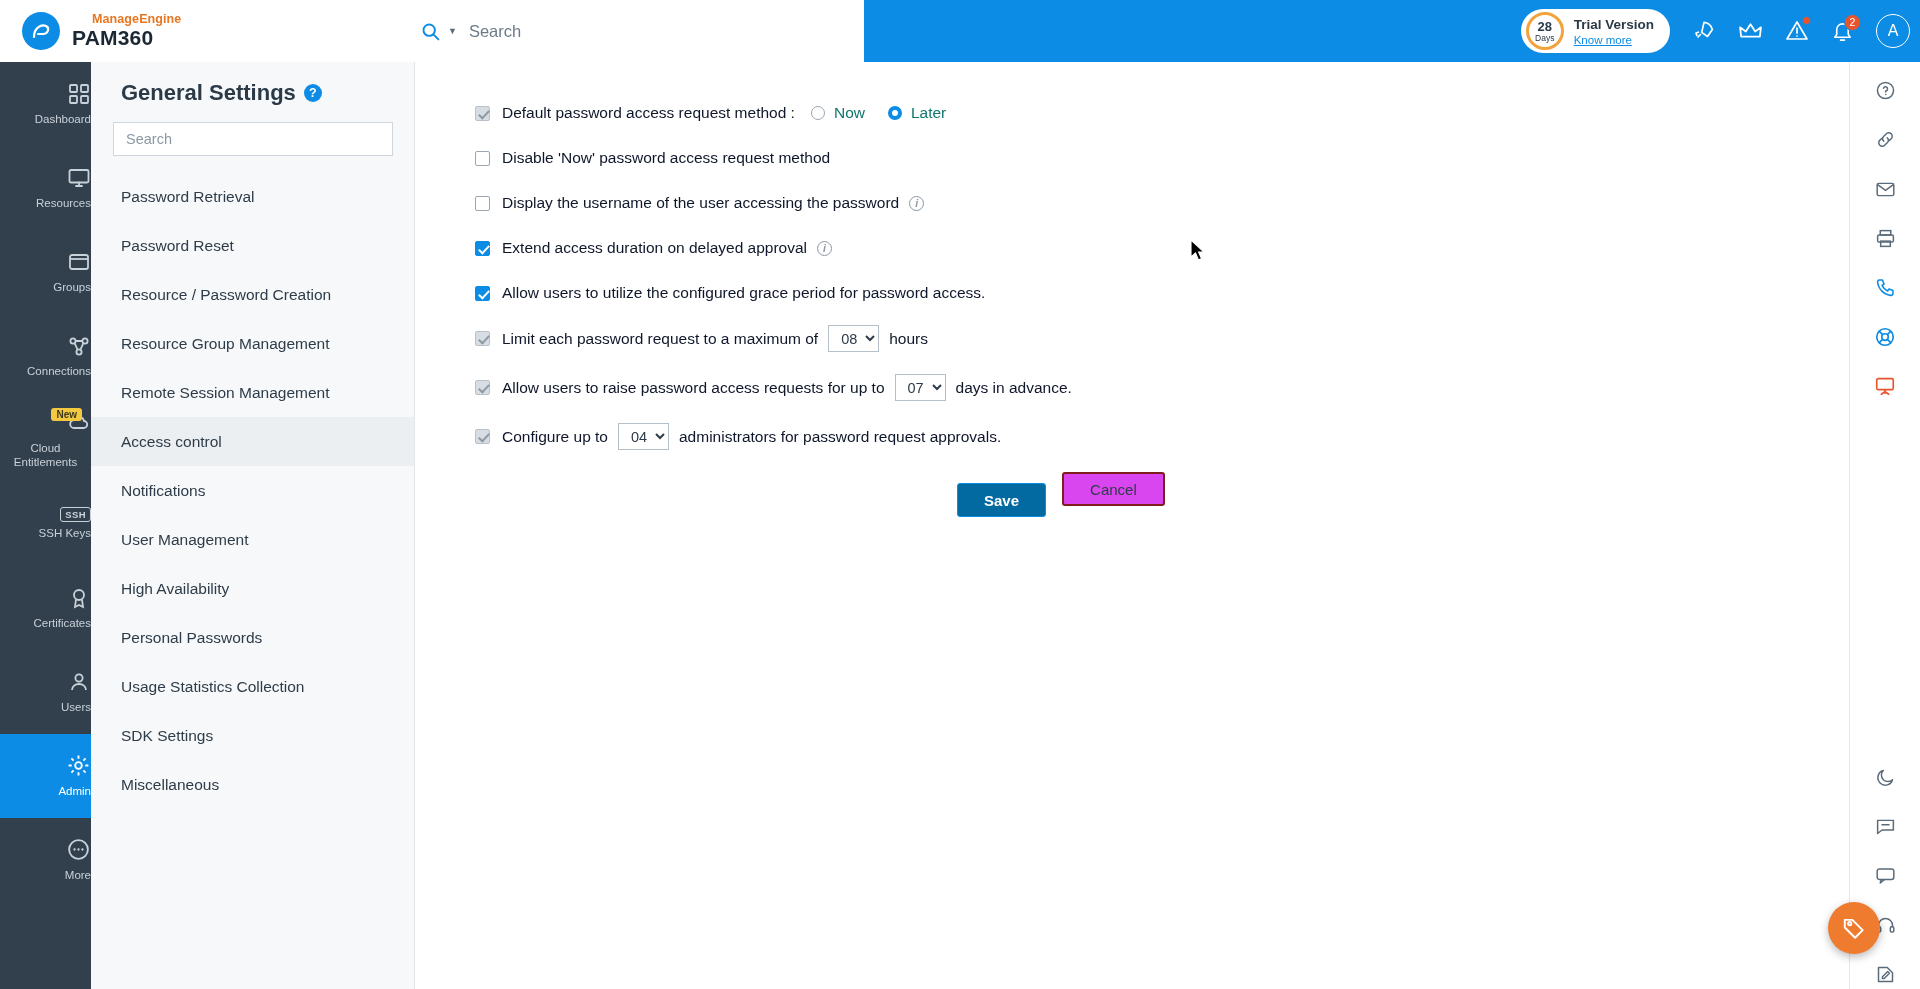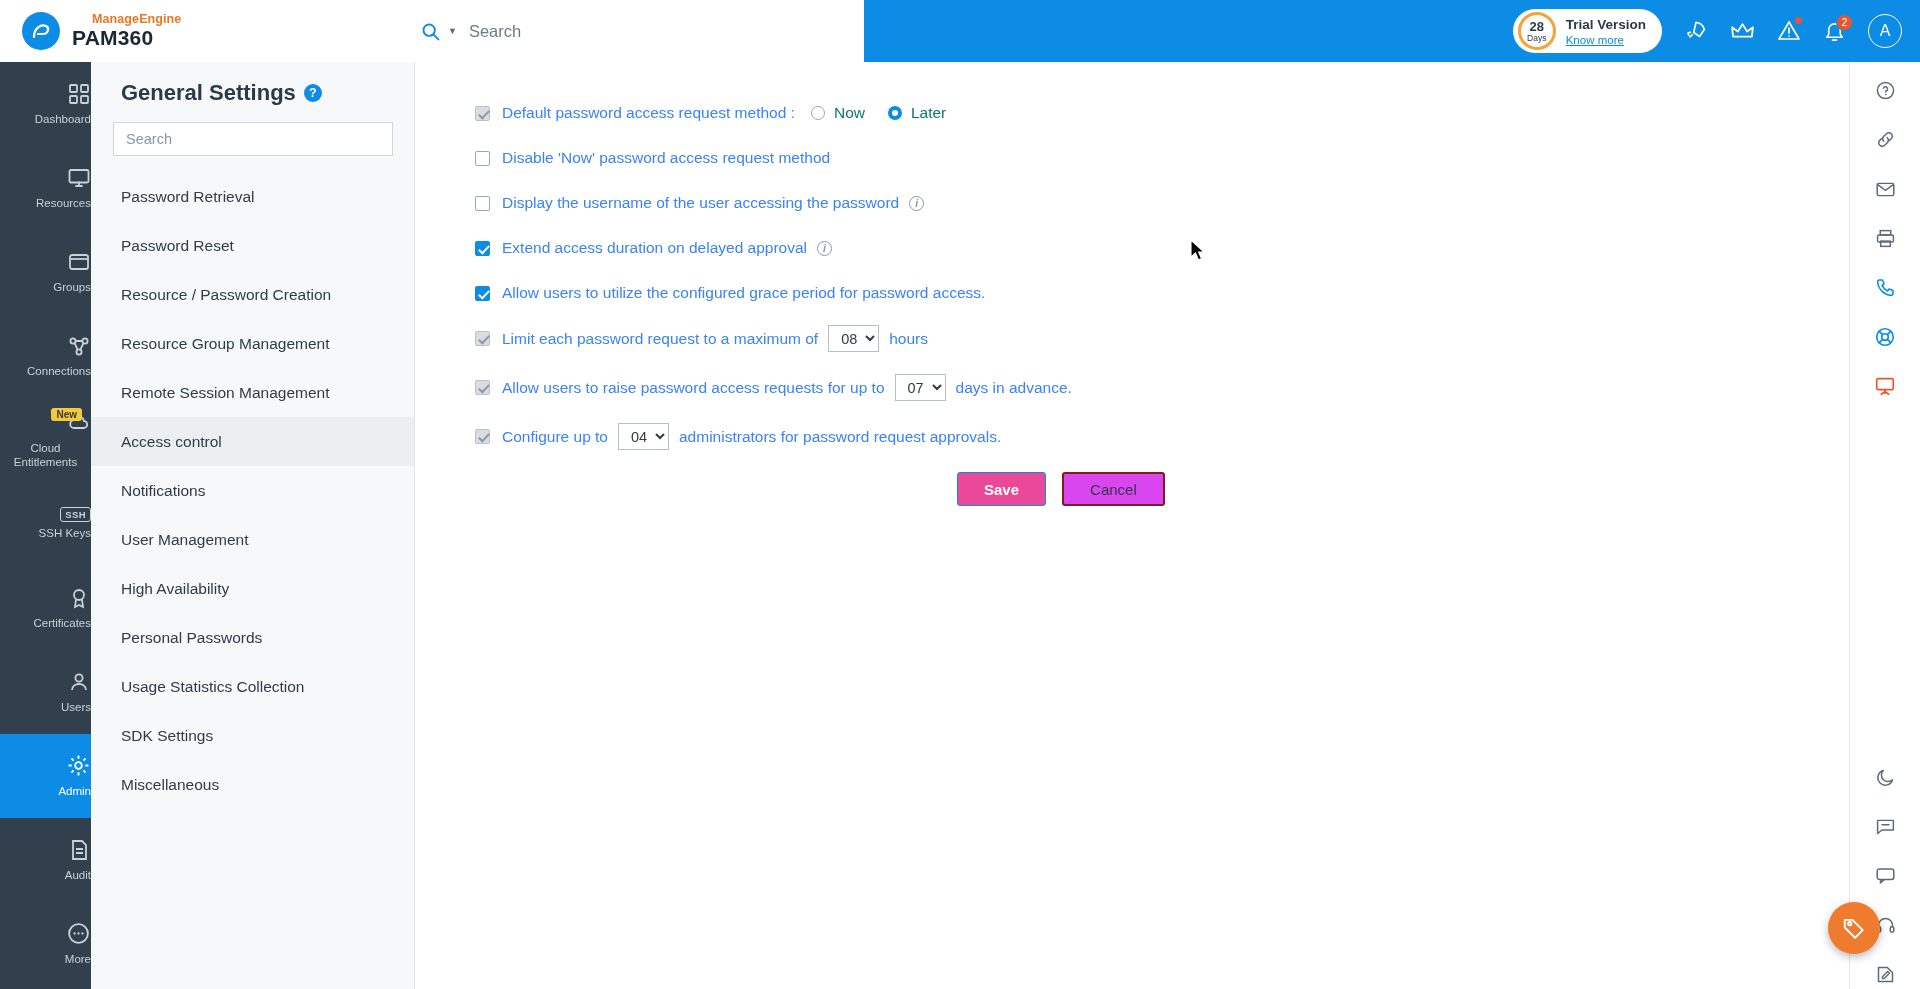--- a/index.html
+++ b/index.html
@@ -39,21 +39,21 @@
   .search-icon-wrap { display: flex; align-items: center; color: #0c8ce4; }
   .search-caret { font-size: 9px; color: #5a6b7b; margin-left: -3px; }
   .search-input {
     border: none; outline: none; font-size: 16.5px; color: #5a6b7b;
     background: transparent; width: 330px; font-family: "Liberation Sans", sans-serif;
   }
   .search-input::placeholder { color: #6c7b89; }
 
   .topbar-right {
     flex: 1; display: flex; align-items: center; justify-content: flex-end;
-    padding-right: 18px; gap: 22px;
+    padding-right: 10px; gap: 22px;
   }
   .trial {
     display: flex; align-items: center; gap: 10px;
     background: #ffffff; border-radius: 30px; height: 44px;
     padding: 0 16px 0 5px;
   }
   .trial-circle {
     width: 38px; height: 38px; border-radius: 50%;
     border: 3px solid #f2a33c; background: #fff;
     display: flex; flex-direction: column; align-items: center; justify-content: center;
@@ -146,21 +146,21 @@
     background: #fff; margin-right: 12px; flex: none; position: relative; cursor: pointer;
   }
   .cb.checked { background: #0c8ce4; border-color: #0c8ce4; }
   .cb.checked::after {
     content: ""; position: absolute; left: 4.5px; top: 1px;
     width: 4px; height: 9px; border: solid #fff; border-width: 0 2px 2px 0;
     transform: rotate(43deg);
   }
   .cb.disabled { background: #d7dde2; border-color: #b9c2ca; }
   .cb.disabled.checked::after { border-color: #8d98a3; }
-  .lbl { font-size: 15.5px; color: #3b82f6; }
+  .lbl { font-size: 15.5px; color: #0f172a; }
   .info-i {
     width: 15px; height: 15px; border-radius: 50%; border: 1.3px solid #8b98a5;
     color: #8b98a5; font-size: 10.5px; font-style: italic; font-weight: bold;
     display: inline-flex; align-items: center; justify-content: center;
     margin-left: 10px; cursor: pointer; flex: none;
   }
   .radio-group { display: flex; align-items: center; gap: 9px; margin-left: 16px; }
   .radio {
     width: 14px; height: 14px; border-radius: 50%; border: 1.4px solid #9aa6b2;
     background: #fff; position: relative; cursor: pointer; flex: none;
@@ -171,21 +171,21 @@
     height: 27px; border: 1px solid #b5bfc8; background: #fff; font-size: 14.5px;
     color: #2e3c49; padding: 0 4px 0 8px; margin: 0 10px; outline: none;
     font-family: "Liberation Sans", sans-serif; cursor: pointer;
   }
   .btn-row { margin-top: 22px; padding-left: 482px; display: flex; gap: 16px; }
   .btn {
     height: 34px; padding: 0 26px; font-size: 15px; border-radius: 3px;
     display: flex; align-items: center; justify-content: center; cursor: pointer;
     font-family: "Liberation Sans", sans-serif;
   }
-  .btn-save { background: #ec4899; color: #fff; border: 1px solid #0c8ce4; font-weight: bold; }
+  .btn-save { background: #0369a1; color: #fff; border: 1px solid #0c8ce4; font-weight: bold; margin-top: 11px; }
   .btn-cancel { background: #d946ef; color: #2e3c49; border: 2px solid #7f1d1d; }
 
   
   .rrail {
     position: absolute; top: 62px; right: 0; width: 71px; height: 927px;
     background: #ffffff; border-left: 1px solid #e6e9ec;
     display: flex; flex-direction: column; align-items: center; padding-top: 14px; gap: 20px;
   }
   .rrail-icon { width: 30px; height: 30px; display: flex; align-items: center; justify-content: center; cursor: pointer; }
   .rrail-spacer { height: 330px; }
@@ -352,29 +352,20 @@
   <div class="rail-item active">
     <span>
       <svg width="25" height="25" viewBox="0 0 24 24" fill="none" stroke="currentColor" stroke-width="1.8">
         <circle cx="12" cy="12" r="3.2"></circle>
         <path d="M12 2.5v3M12 18.5v3M2.5 12h3M18.5 12h3M5.2 5.2l2.1 2.1M16.7 16.7l2.1 2.1M18.8 5.2l-2.1 2.1M7.3 16.7l-2.1 2.1"></path>
       </svg>
     </span>
     <span class="rail-label">Admin</span>
   </div>
 
-  <div class="rail-item">
-    <span>
-      <svg width="24" height="24" viewBox="0 0 24 24" fill="none" stroke="currentColor" stroke-width="1.8">
-        <path d="M6 3h9l4 4v14H6z"></path>
-          <path d="M9 11h7M9 15h7"></path>
-      </svg>
-    </span>
-    <span class="rail-label">Audit</span>
-  </div>
 
   <div class="rail-item">
     <span>
       <svg width="25" height="25" viewBox="0 0 24 24" fill="none" stroke="currentColor" stroke-width="1.8">
         <circle cx="12" cy="12" r="9"></circle>
           <circle cx="8.2" cy="12" r="1.1" fill="currentColor" stroke="none"></circle>
         <circle cx="12" cy="12" r="1.1" fill="currentColor" stroke="none"></circle>
           <circle cx="15.8" cy="12" r="1.1" fill="currentColor" stroke="none"></circle>
       </svg>
     </span>

